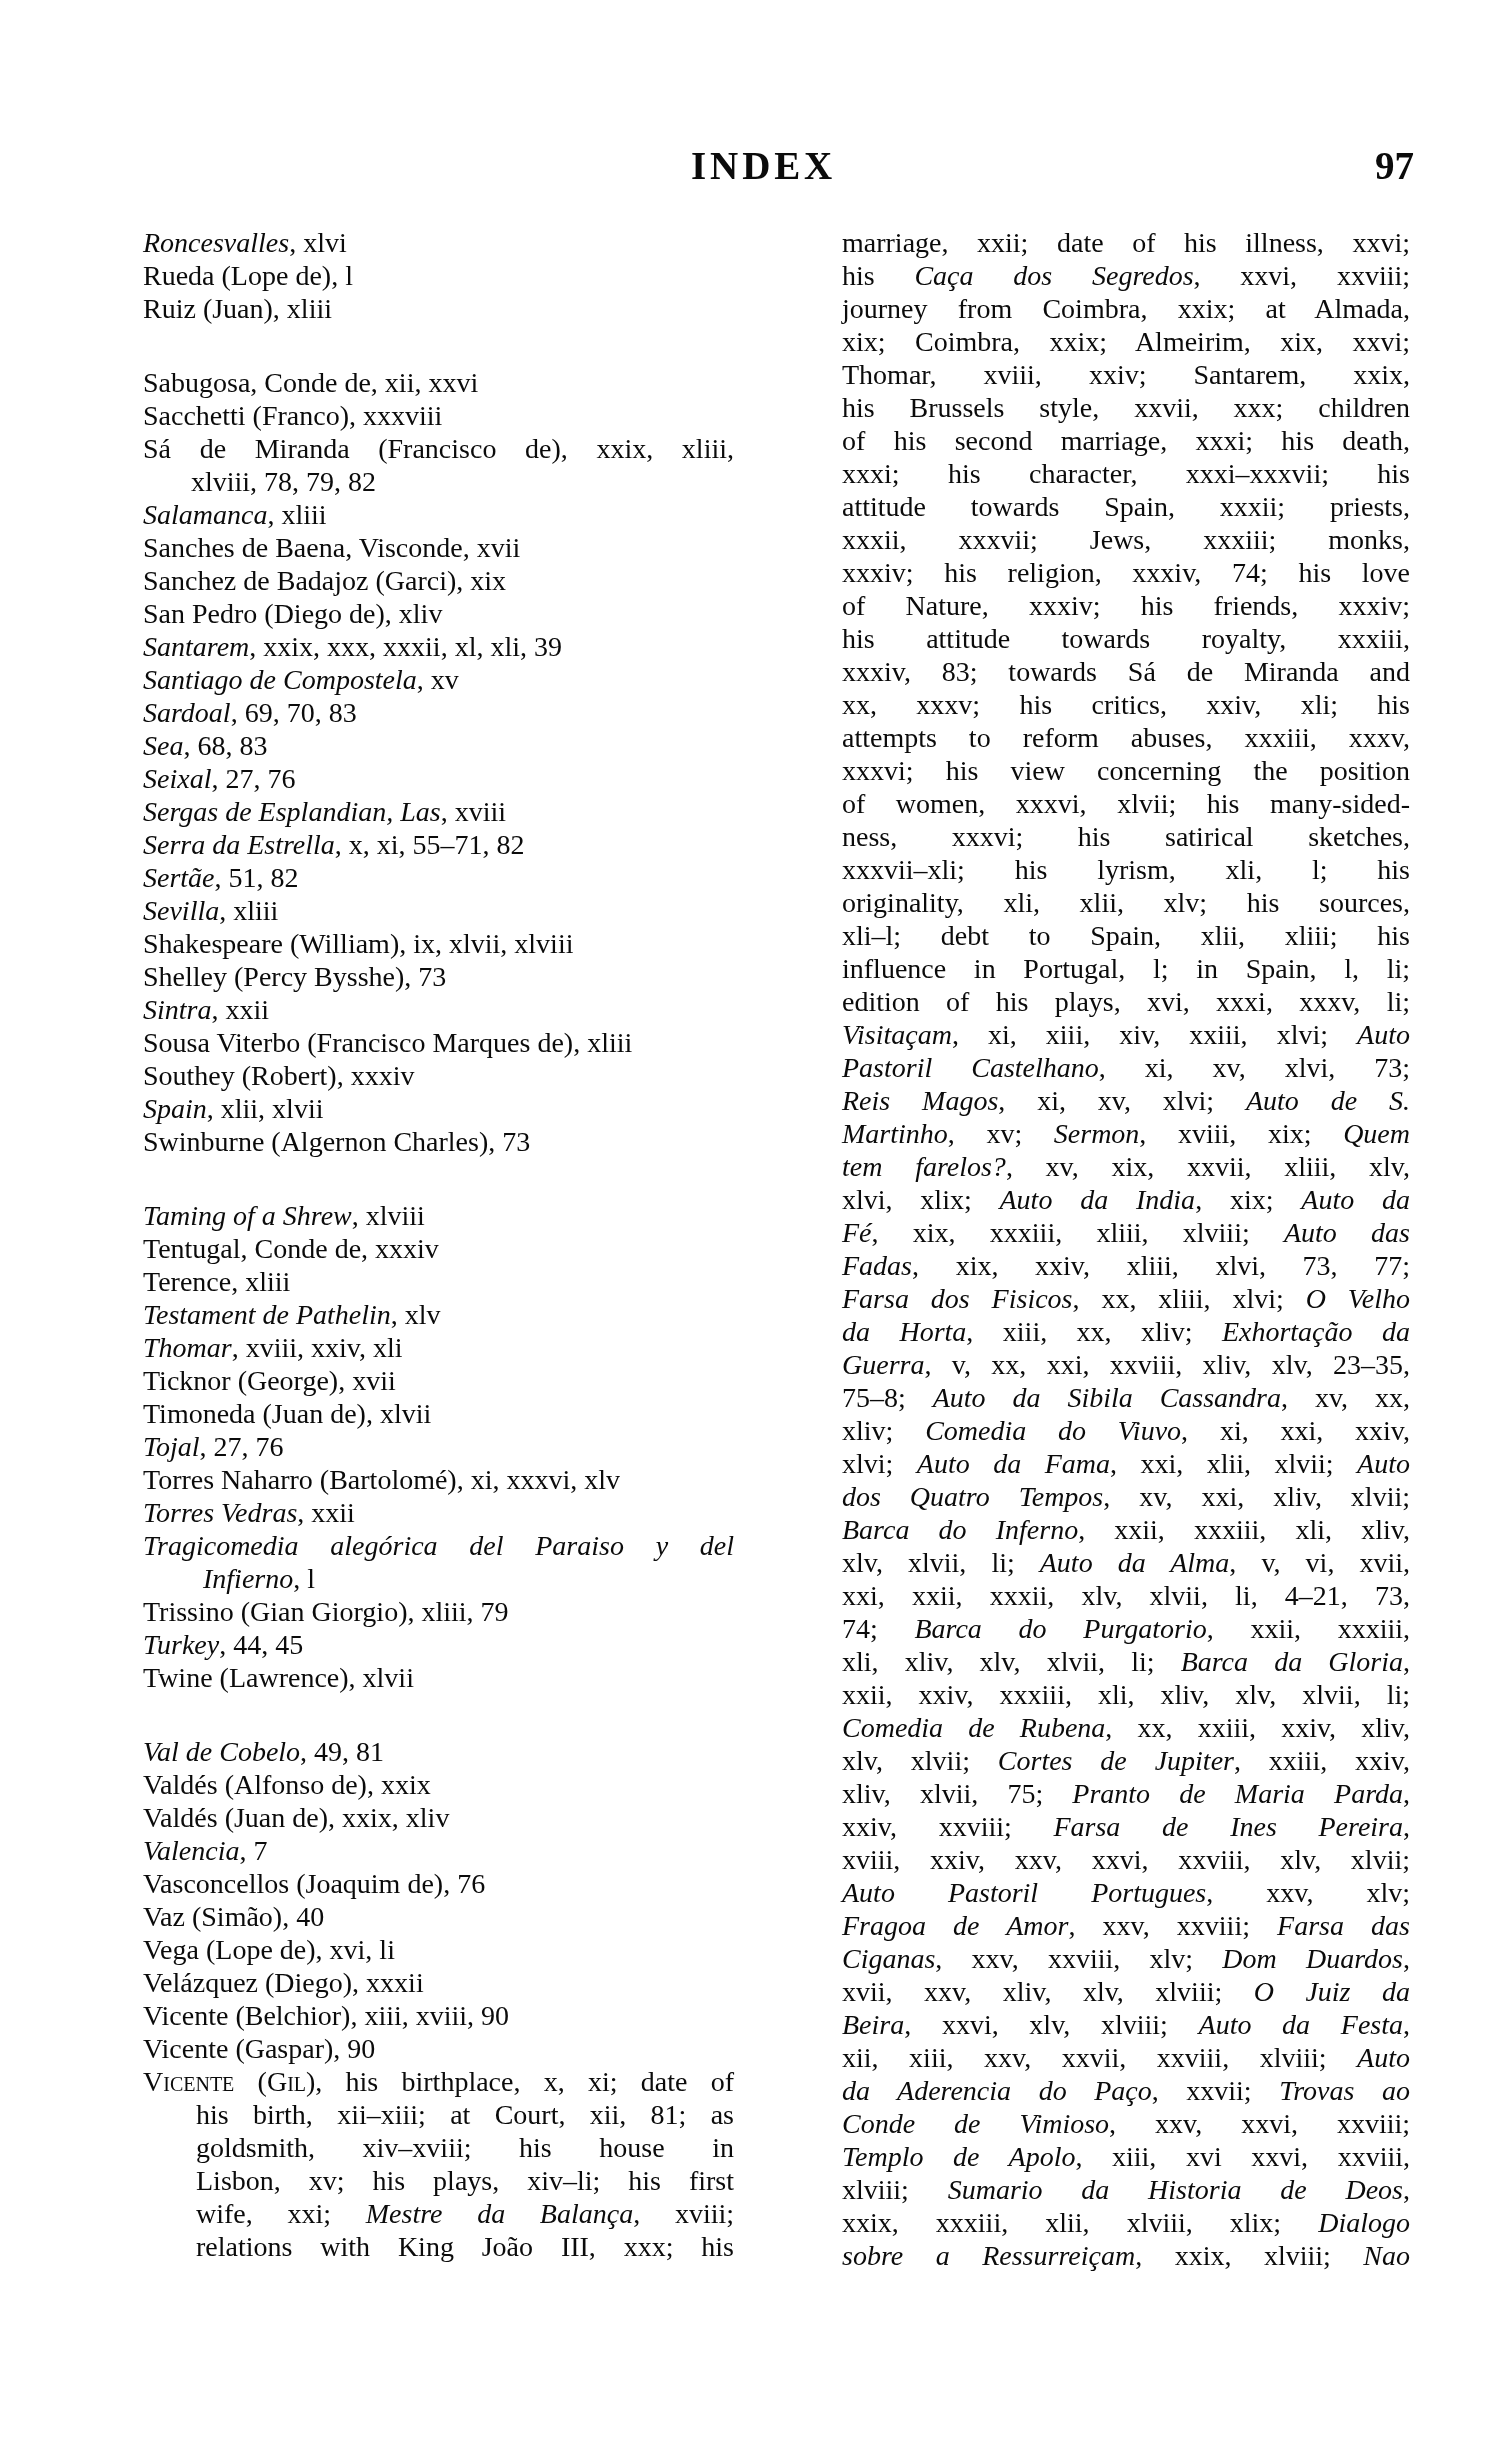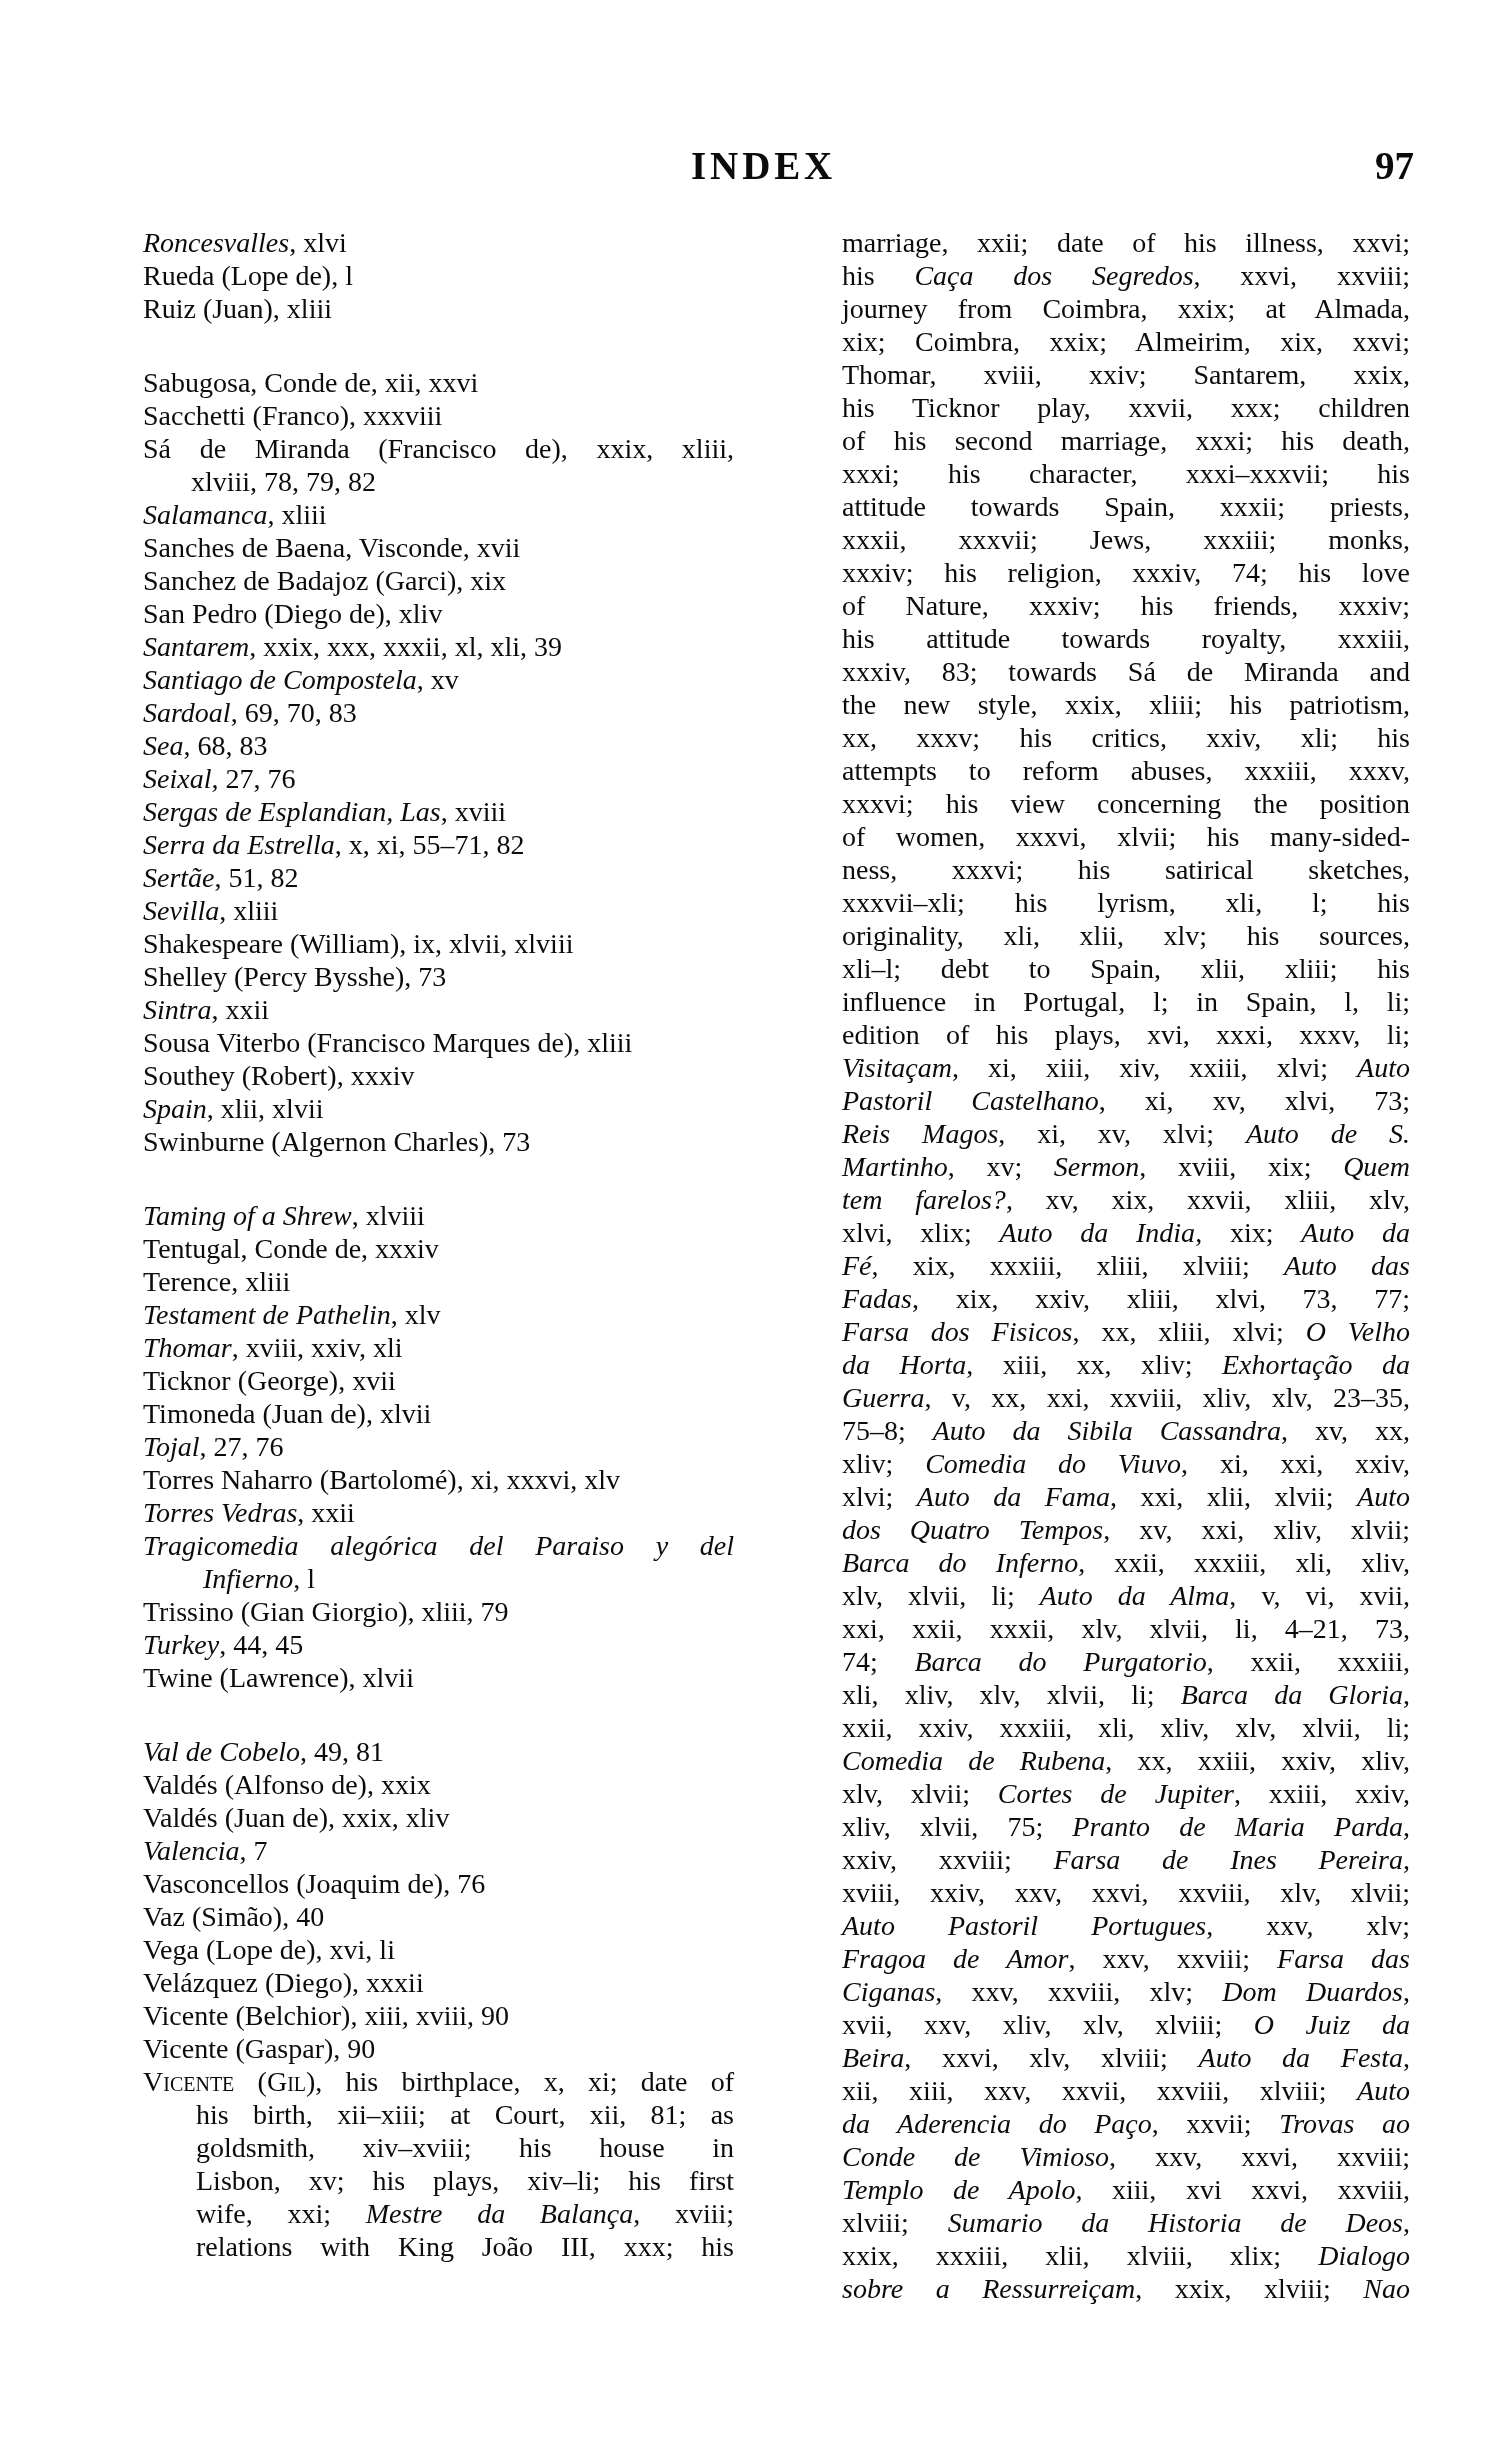--- a/index.html
+++ b/index.html
@@ -136,30 +136,29 @@
       <div class="line j" style="padding-left: 53px;"><span>relations with King João III, xxx; his</span></div>
     </div>
   </div>
 <div id="right-col" class="col">
     <div class="group">
       <div class="line j"><span>marriage, xxii; date of his illness, xxvi;</span></div>
       <div class="line j"><span>his </span><span class="it">Caça dos Segredos</span><span>, xxvi, xxviii;</span></div>
       <div class="line j"><span>journey from Coimbra, xxix; at Almada,</span></div>
       <div class="line j"><span>xix; Coimbra, xxix; Almeirim, xix, xxvi;</span></div>
       <div class="line j"><span>Thomar, xviii, xxiv; Santarem, xxix,</span></div>
-      <div class="line j"><span>his Ticknor play, xxvii, xxx; children</span></div>
+      <div class="line j"><span>his Brussels style, xxvii, xxx; children</span></div>
       <div class="line j"><span>of his second marriage, xxxi; his death,</span></div>
       <div class="line j"><span>xxxi; his character, xxxi–xxxvii; his</span></div>
       <div class="line j"><span>attitude towards Spain, xxxii; priests,</span></div>
       <div class="line j"><span>xxxii, xxxvii; Jews, xxxiii; monks,</span></div>
       <div class="line j"><span>xxxiv; his religion, xxxiv, 74; his love</span></div>
       <div class="line j"><span>of Nature, xxxiv; his friends, xxxiv;</span></div>
       <div class="line j"><span>his attitude towards royalty, xxxiii,</span></div>
       <div class="line j"><span>xxxiv, 83; towards Sá de Miranda and</span></div>
-      <div class="line j"><span>the new style, xxix, xliii; his patriotism,</span></div>
       <div class="line j"><span>xx, xxxv; his critics, xxiv, xli; his</span></div>
       <div class="line j"><span>attempts to reform abuses, xxxiii, xxxv,</span></div>
       <div class="line j"><span>xxxvi; his view concerning the position</span></div>
       <div class="line j"><span>of women, xxxvi, xlvii; his many-sided-</span></div>
       <div class="line j"><span>ness, xxxvi; his satirical sketches,</span></div>
       <div class="line j"><span>xxxvii–xli; his lyrism, xli, l; his</span></div>
       <div class="line j"><span>originality, xli, xlii, xlv; his sources,</span></div>
       <div class="line j"><span>xli–l; debt to Spain, xlii, xliii; his</span></div>
       <div class="line j"><span>influence in Portugal, l; in Spain, l, li;</span></div>
       <div class="line j"><span>edition of his plays, xvi, xxxi, xxxv, li;</span></div>

